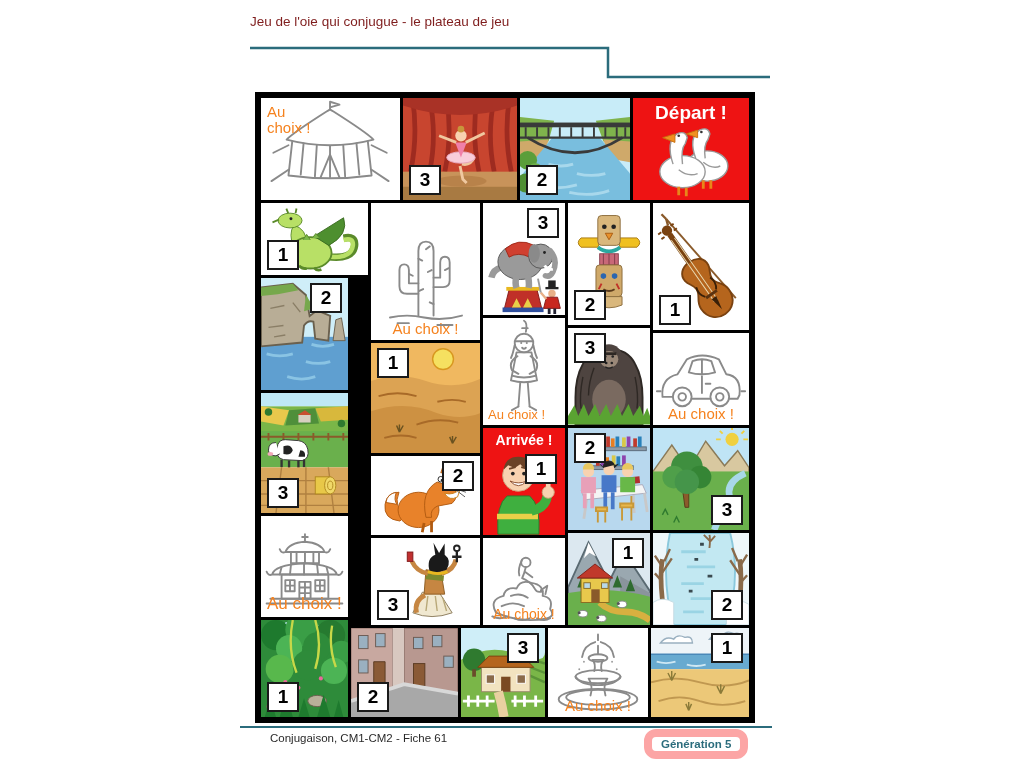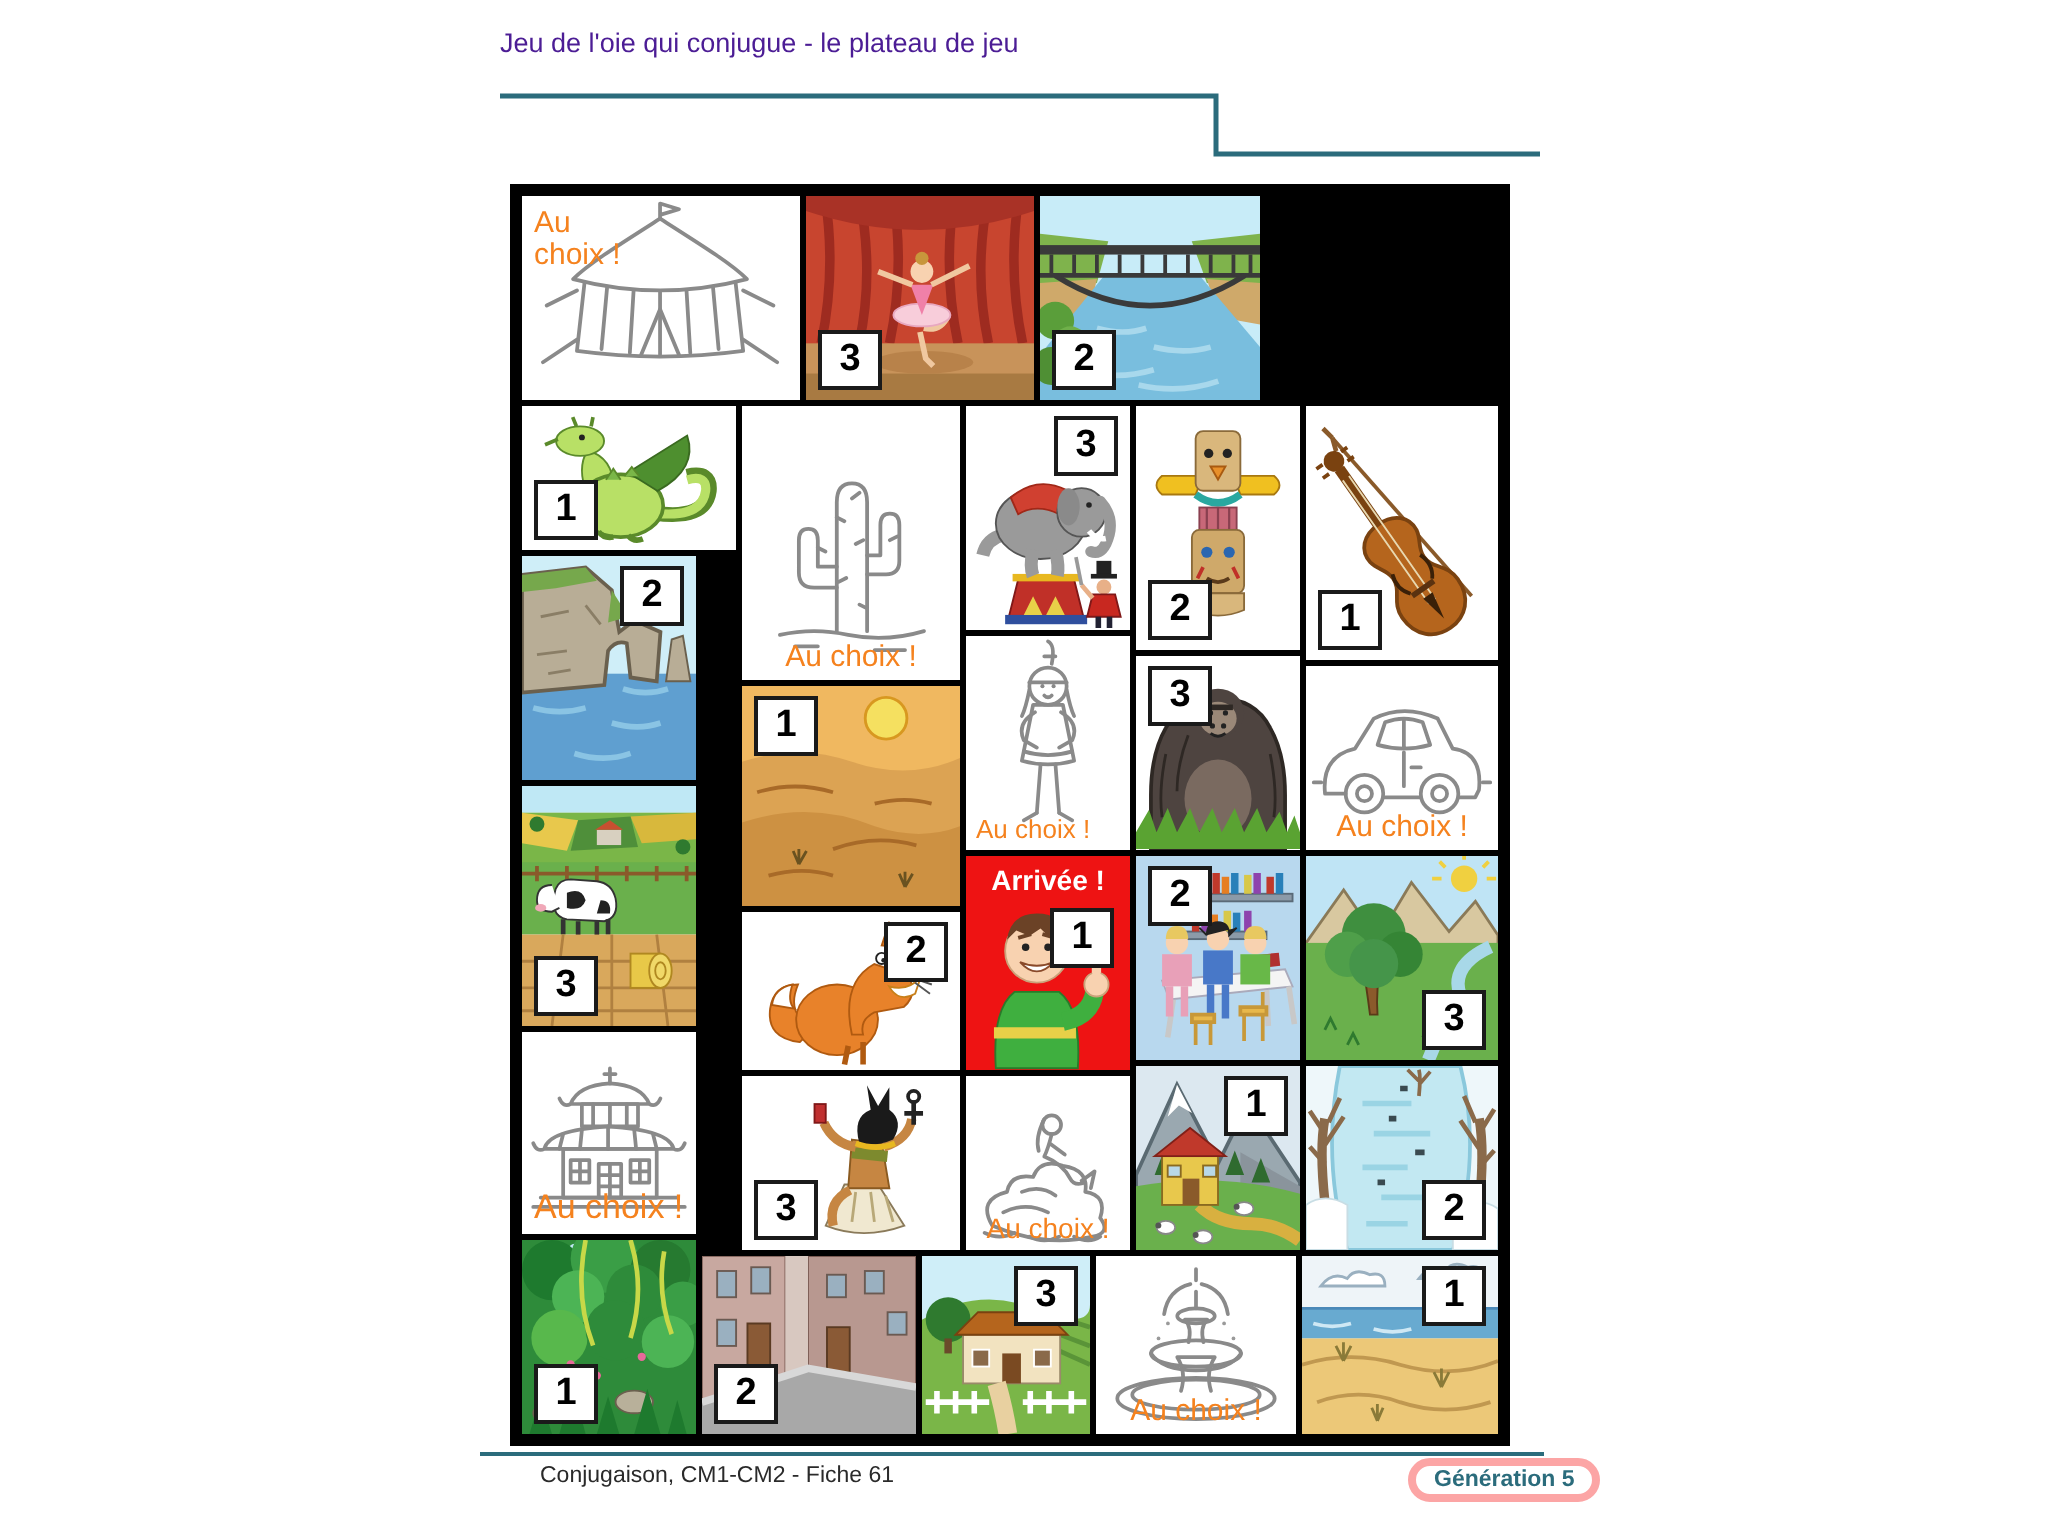--- a/index.html
+++ b/index.html
@@ -1,36 +1,36 @@
 <!DOCTYPE html>
 <html><head>
 <meta charset="utf-8">
 <style>
   html,body{margin:0;padding:0;width:1024px;height:768px;background:#fdfdfd;overflow:hidden;
     font-family:"Liberation Sans",sans-serif;}
   .page{position:absolute;inset:0;background:#fff;}
-  .title{position:absolute;left:250px;top:14px;font-size:13.5px;color:#4c1d95;}
+  .title{position:absolute;left:250px;top:14px;font-size:13.5px;color:#7f1d1d;}
   .stepline{position:absolute;left:0;top:0;pointer-events:none;}
   .board{position:absolute;left:258px;top:95px;width:494px;height:625px;outline:3px solid #000;background:#000;}
   .cell{position:absolute;background:#fff;border:3px solid #000;box-sizing:border-box;overflow:hidden;}
   .cell .art{position:absolute;left:0;top:0;width:100%;height:100%;}
   .cell.red{background:#ee1313;}
   .badge{position:absolute;background:#fff;border:2px solid #1a1a1a;min-width:24px;height:26px;
     line-height:26px;text-align:center;font-weight:bold;font-size:19px;color:#000;padding:0 2px;}
   .tl{top:5px;left:6px;} .tr{top:5px;right:6px;} .bl{bottom:5px;left:6px;} .br{bottom:5px;right:6px;}
   .choice{position:absolute;color:#f5821e;font-weight:normal;font-size:14px;line-height:1.05;}
   .choice.c-tl{top:6px;left:6px;width:52px;font-size:15px;}
   .choice.c-bc{bottom:3px;left:0;right:0;text-align:center;font-size:15px;}
   .choice.c-bl{bottom:3px;left:5px;font-size:13px;}
   .choice.c-bl-big{bottom:4px;left:6px;font-size:17px;}
   .bigred{position:absolute;top:4px;left:0;right:0;text-align:center;color:#fff;font-weight:bold;font-size:19px;}
   .sk{stroke:#8a8a8a;fill:none;stroke-width:2;stroke-linecap:round;stroke-linejoin:round;}
   .footline{position:absolute;left:240px;top:726px;width:532px;height:2px;background:#2b6c7c;}
   .footcap{position:absolute;left:250px;top:732px;font-size:11.5px;color:#2a2a2a;margin-left:20px;}
-  .brand{position:absolute;left:704px;top:729px;border:4px solid #fca5a5;border-radius:12px;
+  .brand{position:absolute;left:644px;top:729px;border:8px solid #fca5a5;border-radius:12px;
     padding:1px 9px;color:#2b6c7c;font-weight:bold;font-size:11.5px;background:#fff;}
 </style>
 </head>
 <body>
 
 <div class="page">
 
   <div class="title">Jeu de l'oie qui conjugue - le plateau de jeu</div>
 
   <svg class="stepline" width="1024" height="90">
@@ -82,20 +82,38 @@
         <path d="M0,42 H116" stroke="#3a3a3a" stroke-width="2.5"></path>
         <path d="M6,31 v11 M18,31 v11 M30,31 v11 M42,31 v11 M54,31 v11 M66,31 v11 M78,31 v11 M90,31 v11 M102,31 v11 M111,31 v11" stroke="#3a3a3a" stroke-width="2"></path>
         <path d="M8,42 Q58,74 108,42" stroke="#3a3a3a" stroke-width="3" fill="none"></path>
         <circle cx="8" cy="66" r="10" fill="#5a9e3a"></circle>
           <circle cx="16" cy="78" r="9" fill="#6fb04a"></circle>
           <circle cx="6" cy="90" r="10" fill="#4f8f34"></circle>
       </svg>
       <span class="badge bl">2</span>
     </div>
 
+    <div class="cell red" style="left:372px;top:0;width:122px;height:108px">
+      <svg class="art" viewBox="0 0 122 108">
+        <g stroke="#9a9a9a" stroke-width="1.5" fill="#fff">
+          <ellipse cx="78" cy="72" rx="22" ry="16"></ellipse>
+          <path d="M66,64 Q58,42 70,34 q9,-4 11,4 l-2,6 q-5,6 -3,20"></path>
+          <path d="M74,68 q10,8 18,4" fill="none"></path>
+          <ellipse cx="52" cy="78" rx="24" ry="17"></ellipse>
+          <path d="M42,70 Q34,46 46,38 q9,-4 11,4 l-2,6 q-5,6 -3,22"></path>
+          <path d="M48,76 q10,8 20,4" fill="none"></path>
+        </g>
+        <path d="M68,34 l-12,4 12,4 z" fill="#f09020" stroke="#c87010"></path>
+        <path d="M44,38 l-13,4 13,5 z" fill="#f09020" stroke="#c87010"></path>
+        <circle cx="72" cy="36" r="1.4" fill="#333"></circle>
+          <circle cx="48" cy="40" r="1.4" fill="#333"></circle>
+        <path d="M48,94 v9 m8,-8 v9 M74,87 v9 m8,-9 v9" stroke="#e8861a" stroke-width="3" fill="none"></path>
+      </svg>
+      <span class="bigred">Départ !</span>
+    </div>
 
     <div class="cell" style="left:0;top:105px;width:113px;height:78px">
       <svg class="art" viewBox="0 0 113 78">
         <path d="M70,58 Q98,62 100,46 Q101,35 88,38" fill="none" stroke="#5a8a2a" stroke-width="8"></path>
         <path d="M70,58 Q96,61 98,46 Q99,37 88,40" fill="none" stroke="#b8e066" stroke-width="5"></path>
         <path d="M34,24 Q48,28 48,44 L34,48 Q28,34 34,24 Z" fill="#b8e066" stroke="#5a8a2a"></path>
         <ellipse cx="52" cy="54" rx="23" ry="17" fill="#b8e066" stroke="#5a8a2a" stroke-width="2"></ellipse>
         <path d="M56,36 L88,16 Q94,34 72,46 Z" fill="#4e8f2f" stroke="#3a6a20"></path>
         <ellipse cx="30" cy="19" rx="13" ry="8" fill="#b8e066" stroke="#5a8a2a"></ellipse>
         <path d="M18,18 l-7,3 M28,11 l-2,-5 M36,11 l1,-5" stroke="#5a8a2a" stroke-width="2" fill="none"></path>

